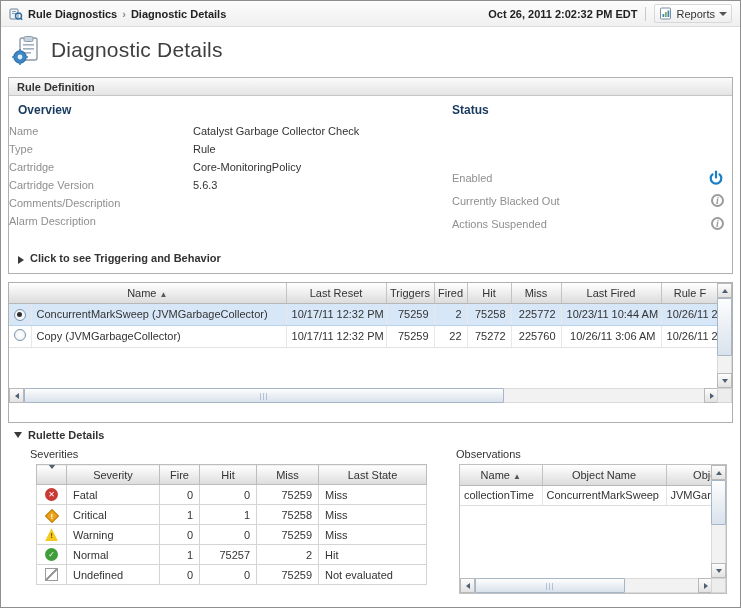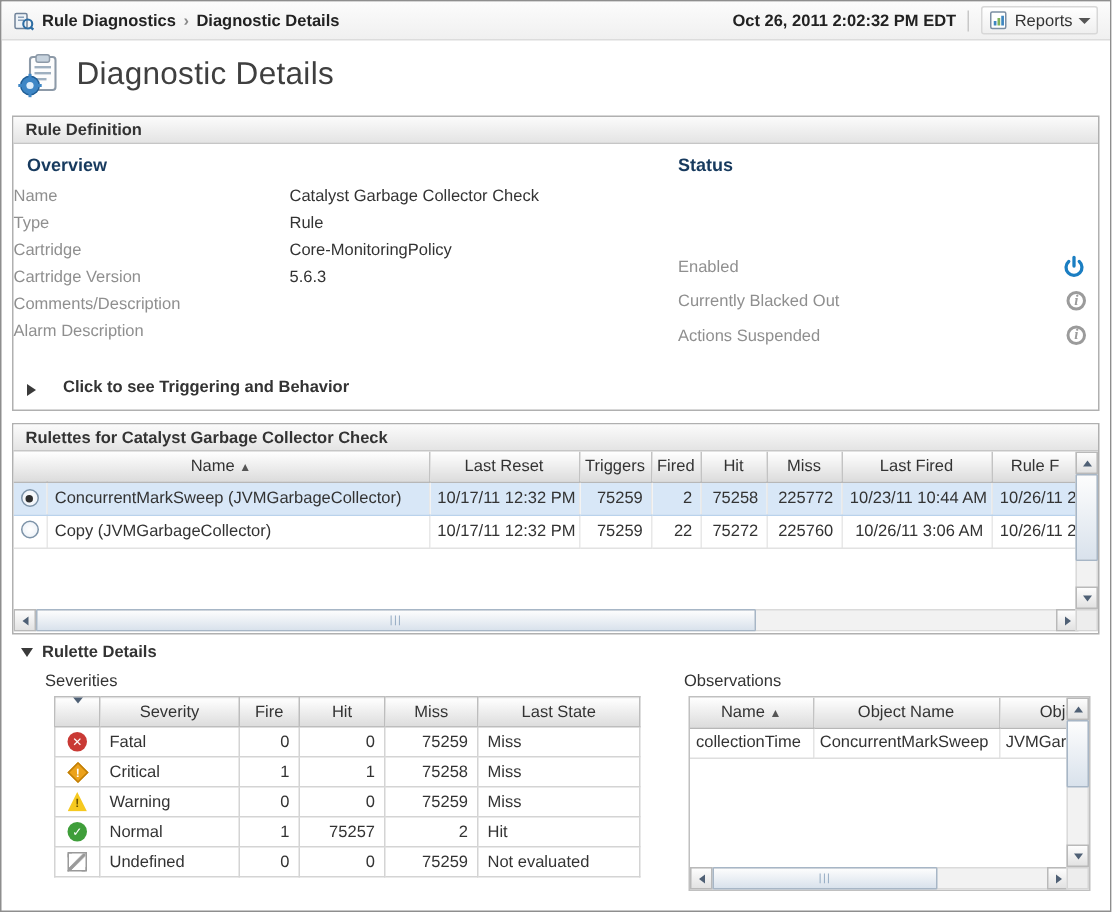--- a/index.html
+++ b/index.html
@@ -35,21 +35,21 @@
   .field { height:18px; line-height:18px; white-space:nowrap; }
   .flabel { display:inline-block; width:184px; color:#8f8f8f; }
   .fvalue { color:#333; }
   .status { position:absolute; left:443px; top:26px; width:272px;margin-top:44px; }
   .stitem { height:23px; display:flex; align-items:center; }
   .stlabel { color:#8f8f8f; flex:1; }
   .info-ic { width:13px; height:13px; border:2px solid #9b9b9b; border-radius:50%; color:#9b9b9b;
              display:inline-flex; align-items:center; justify-content:center; font-family:"Liberation Serif",serif;
              font-style:italic; font-weight:bold; font-size:10px; line-height:1; }
   .info-ic::after { content:"i"; }
-  .expander { position:absolute; left:9px; bottom:9px; display:flex; align-items:flex-end; gap:18px; font-weight:bold; cursor:pointer; }
+  .expander { position:absolute; left:9px; bottom:9px; display:flex; align-items:flex-end; gap:6px; font-weight:bold; cursor:pointer; }
   .tr-r { width:0; height:0; border-top:4px solid transparent; border-bottom:4px solid transparent; border-left:6px solid #3a3a3a; }
   .tr-d { width:0; height:0; border-left:4px solid transparent; border-right:4px solid transparent; border-top:6px solid #3a3a3a; }
 
   
   .panel-rulettes { left:7px; top:281px; width:725px; height:141px; }
   .rul-body { position:relative; height:120px; overflow:hidden; }
   table { border-collapse:collapse; table-layout:fixed; font-size:11px; }
   .rul-table { width:710px; }
   .rul-table th { height:20px; font-weight:normal; text-align:center; background:linear-gradient(#fff,#dcdcdc);
                   border-right:1px solid #c3c3c3; border-bottom:1px solid #b7b7b7; white-space:nowrap; overflow:hidden; cursor:pointer; }
@@ -204,21 +204,20 @@
         </div>
       </div>
       <div class="expander">
         <span class="tr-r"></span>
         <span>Click to see Triggering and Behavior</span>
       </div>
     </div>
   </div>
 
   <div class="panel panel-rulettes">
-    <div class="panel-head">Rulettes for Catalyst Garbage Collector Check</div>
     <div class="rul-body">
       <table class="rul-table">
         <colgroup>
           <col style="width:22px">
             <col style="width:255px">
             <col style="width:100px">
             <col style="width:48px">
           <col style="width:33px">
             <col style="width:44px">
             <col style="width:50px">

